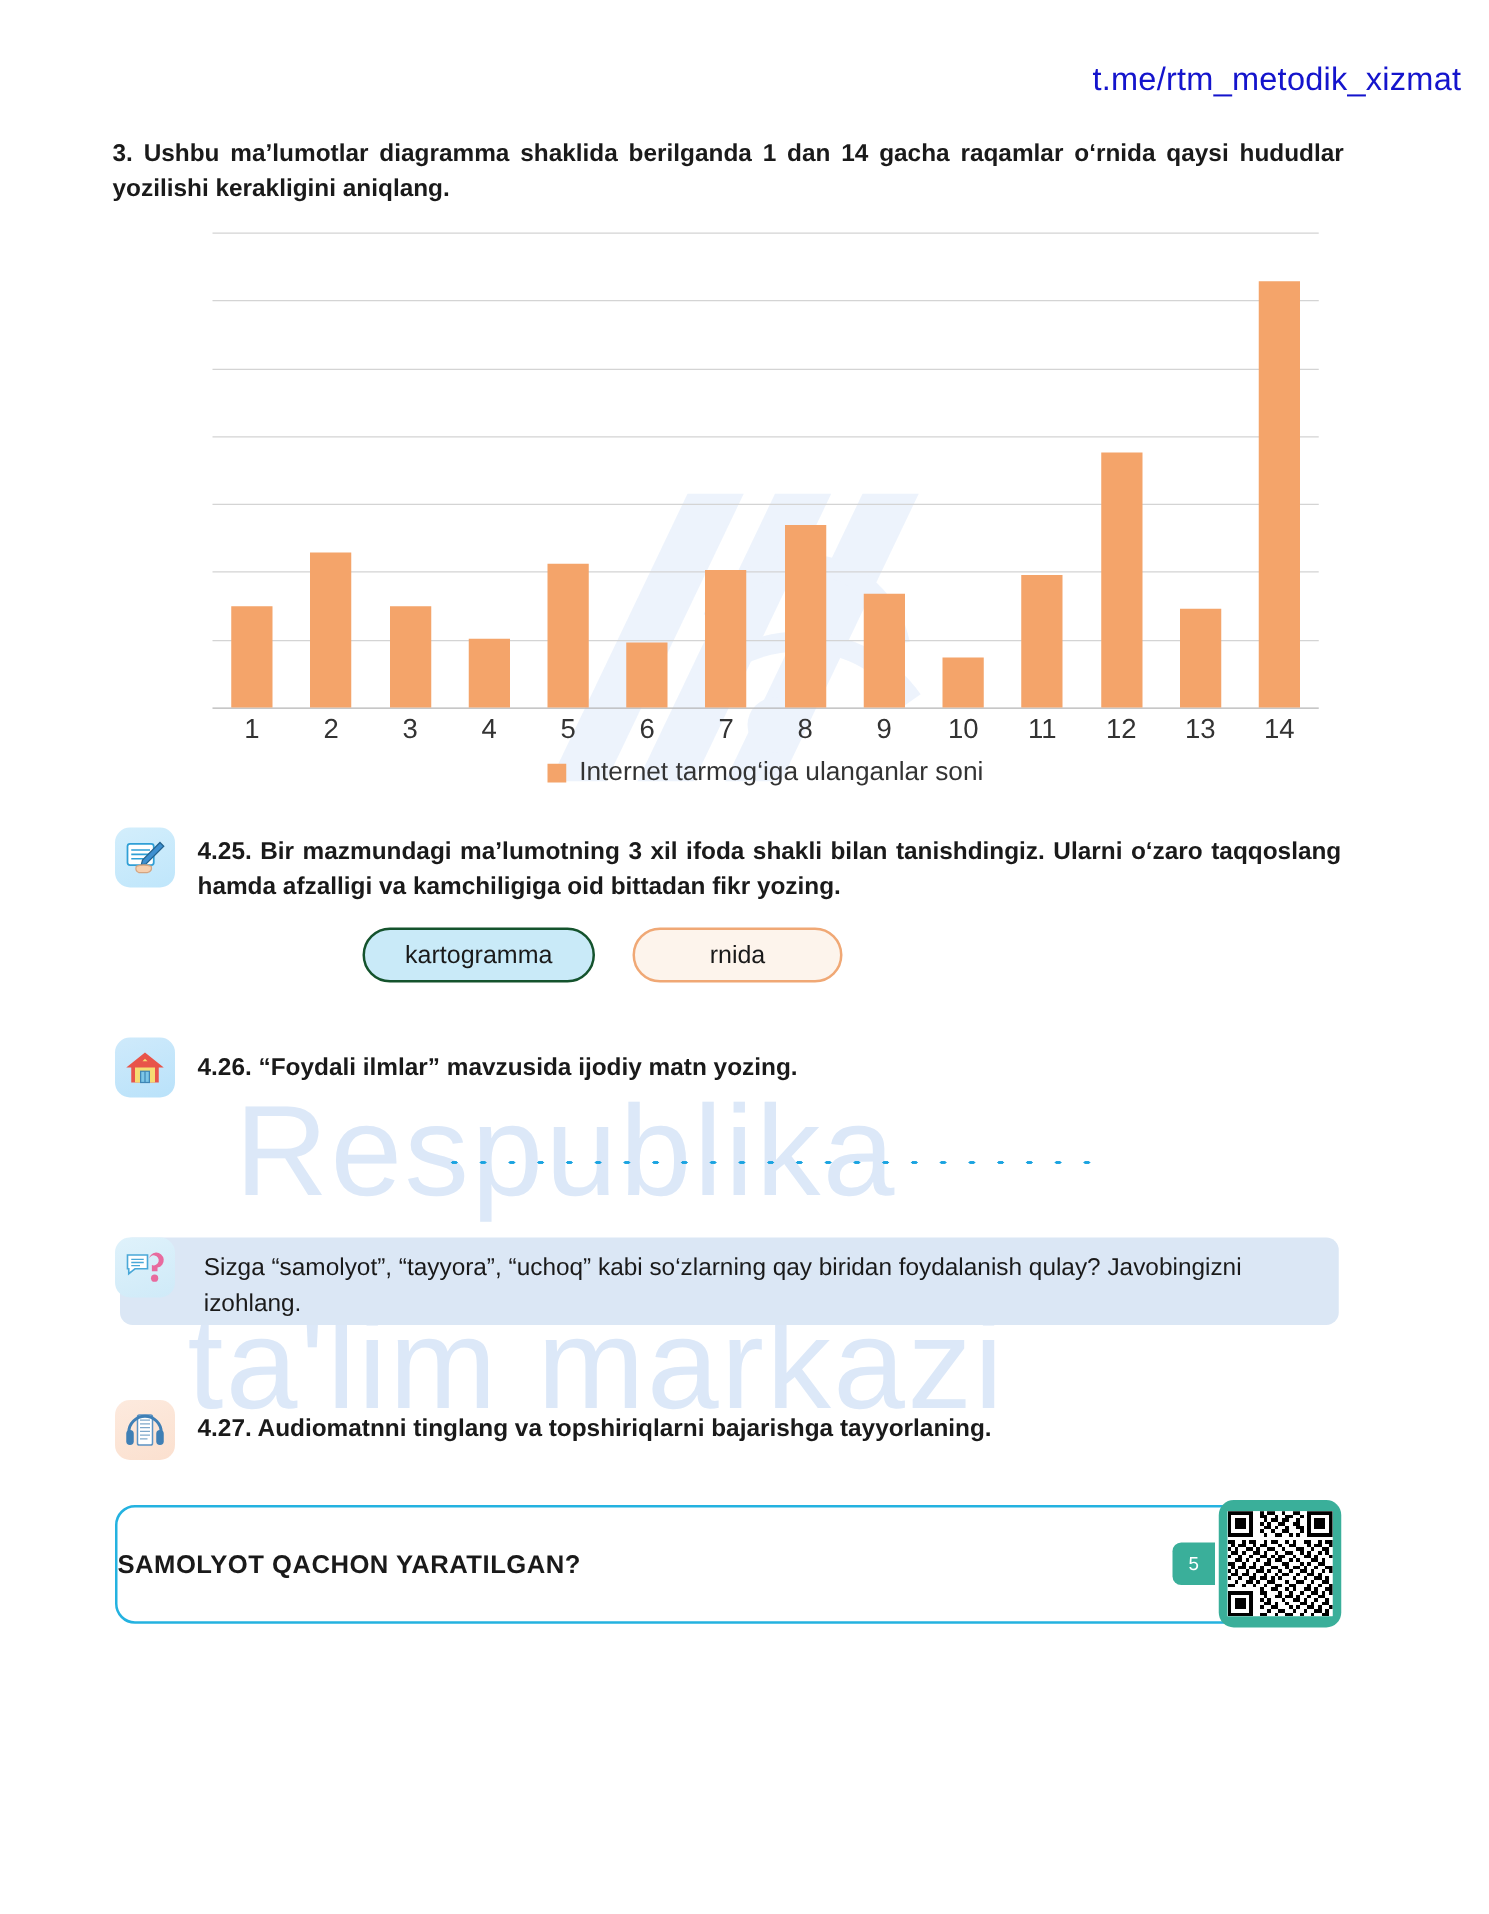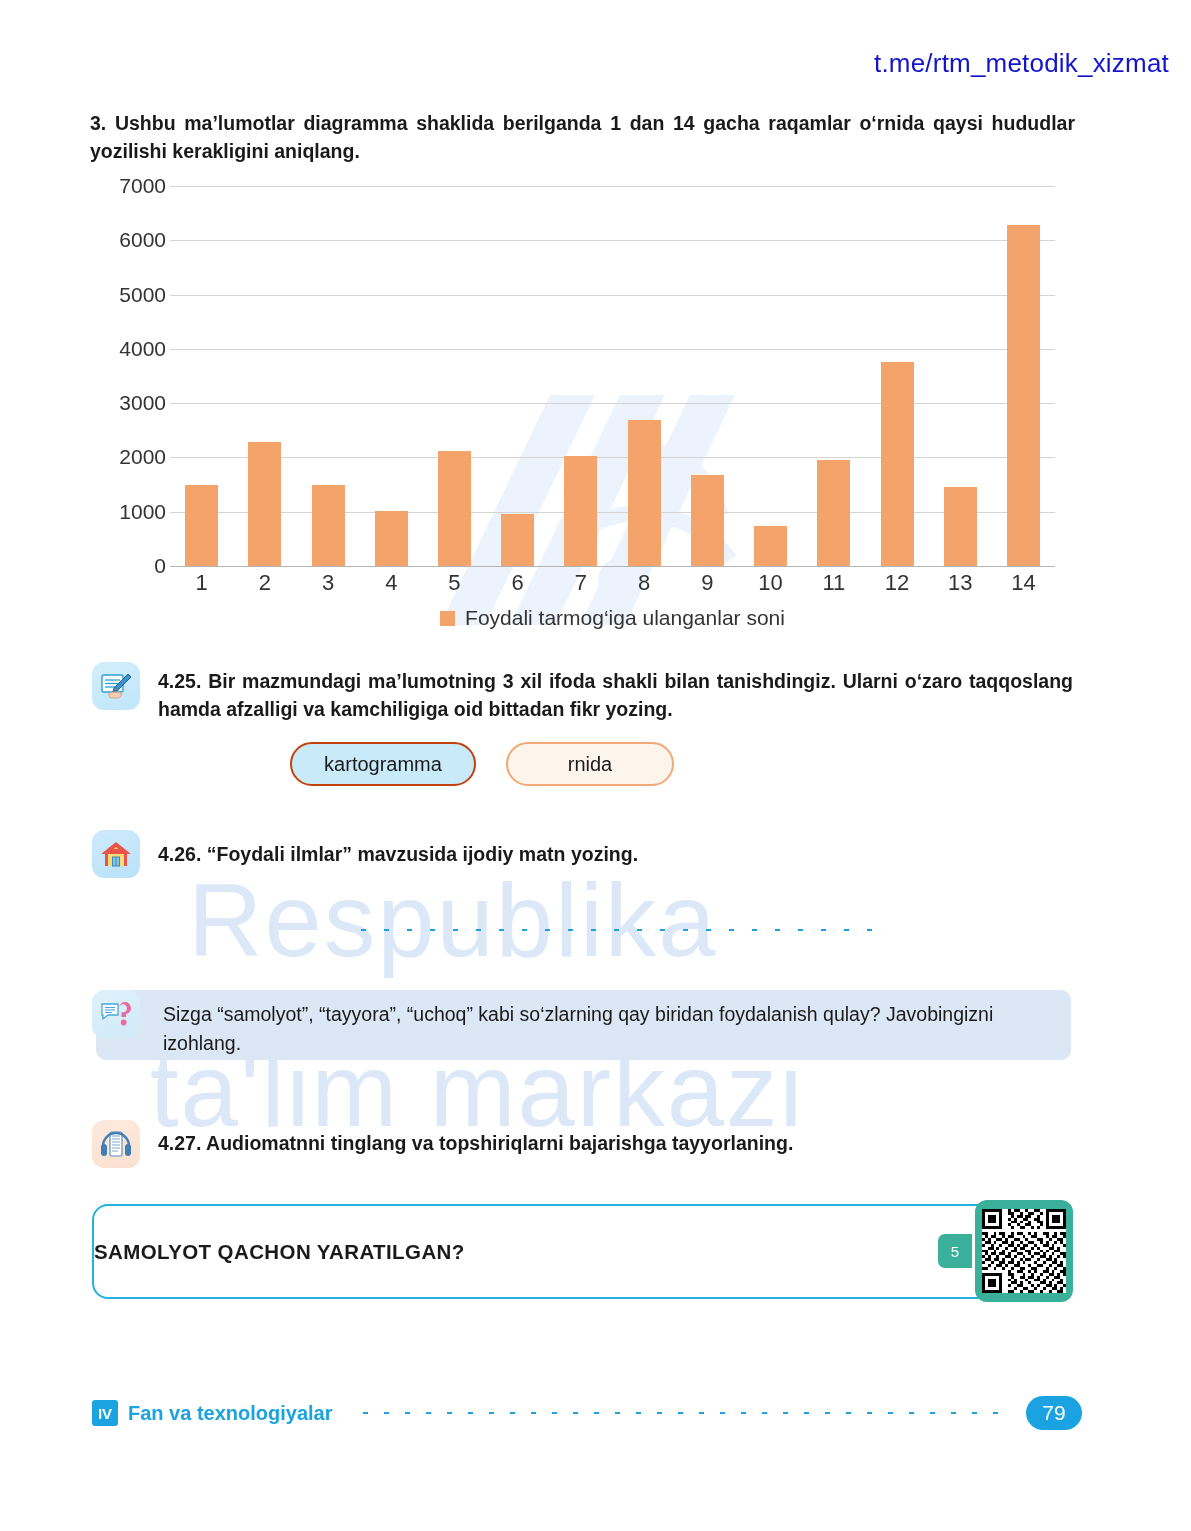--- a/index.html
+++ b/index.html
@@ -65,21 +65,21 @@
   .ico-peach{background:linear-gradient(160deg,#fdeade,#fbe0cf);}
 
   .task-text{position:absolute;font-size:19.5px;font-weight:bold;line-height:1.42;z-index:3;}
 
   
   .pills{position:absolute;left:290px;top:742px;display:flex;gap:30px;z-index:3;}
   .pill{
     height:44px;border-radius:23px;display:flex;align-items:center;justify-content:center;
     font-size:20px;font-weight:400;padding:0 26px;box-sizing:border-box;
   }
-  .pill-karto{background:#c9eaf8;border:2px solid #c2410c;width:186px;}
+  .pill-karto{background:#c9eaf8;border:2px solid #14532d;width:186px;}
   .pill-jadval{background:#fdf4ec;border:2px solid #f0a875;width:168px;}
   .pill-diagramma{background:#d8ecc8;border:2px solid #86b95f;width:176px;}
 
   
   .dots-line{
     position:absolute;left:352px;top:925px;width:522px;height:10px;z-index:3;
     background-image:radial-gradient(#1aa3e0 2.6px, transparent 2.7px);
     background-size:23px 10px;background-position:0 50%;background-repeat:repeat-x;
   }
 
@@ -151,30 +151,20 @@
       </g>
       <circle cx="190" cy="205" r="22" fill="#dfeafa"></circle>
     </svg>
   </div>
 
   <div class="tg-link">t.me/rtm_metodik_xizmat</div>
 
   <div class="task3">3. Ushbu ma’lumotlar diagramma shaklida berilganda 1 dan 14 gacha raqamlar o‘rnida qaysi hududlar yozilishi kerakligini aniqlang.</div>
 
   <div class="chart">
-    <div class="ycol">
-        <div class="ylab" style="top: 0px;">7000</div>
-        <div class="ylab" style="top: 54.2857px;">6000</div>
-        <div class="ylab" style="top: 108.571px;">5000</div>
-        <div class="ylab" style="top: 162.857px;">4000</div>
-        <div class="ylab" style="top: 217.143px;">3000</div>
-        <div class="ylab" style="top: 271.429px;">2000</div>
-        <div class="ylab" style="top: 325.714px;">1000</div>
-        <div class="ylab" style="top: 380px;">0</div>
-      </div>
     <div class="plot">
         <div class="gridline" style="top: 0px;"></div>
         <div class="gridline" style="top: 54.2857px;"></div>
         <div class="gridline" style="top: 108.571px;"></div>
         <div class="gridline" style="top: 162.857px;"></div>
         <div class="gridline" style="top: 217.143px;"></div>
         <div class="gridline" style="top: 271.429px;"></div>
         <div class="gridline" style="top: 325.714px;"></div>
         <div class="gridline axis" style="top: 380px;"></div>
       </div>
@@ -233,21 +223,21 @@
         <div class="xcell">8</div>
         <div class="xcell">9</div>
         <div class="xcell">10</div>
         <div class="xcell">11</div>
         <div class="xcell">12</div>
         <div class="xcell">13</div>
         <div class="xcell">14</div>
       </div>
     <div class="legend">
       <span class="legend-swatch"></span>
-      <span>Foydali tarmog‘iga ulanganlar soni</span>
+      <span>Internet tarmog‘iga ulanganlar soni</span>
     </div>
   </div>
 
   <div class="icon-box ico-blue" style="left:92px;top:662px;">
     <svg width="34" height="34" viewBox="0 0 34 34">
       <rect x="3" y="6" width="21" height="17" rx="2" fill="#fff" stroke="#2f9fd6" stroke-width="1.4"></rect>
       <g stroke="#2f9fd6" stroke-width="1.3">
         <line x1="6" y1="11" x2="21" y2="11"></line>
           <line x1="6" y1="14.5" x2="21" y2="14.5"></line>
         <line x1="6" y1="18" x2="16" y2="18"></line>
@@ -519,22 +509,14 @@
         <rect x="9" y="28" width="2" height="1"></rect>
           <rect x="13" y="28" width="1" height="1"></rect>
         <rect x="16" y="28" width="2" height="1"></rect>
           <rect x="20" y="28" width="1" height="1"></rect>
         <rect x="23" y="28" width="1" height="1"></rect>
           <rect x="26" y="28" width="2" height="1"></rect>
       </g>
     </svg>
   </div>
 
-  <div class="footer">
-    <div class="frow">
-      <div class="f-roman">IV</div>
-      <div class="f-label">Fan va texnologiyalar</div>
-      <div class="f-dots"></div>
-      <div class="f-page">79</div>
-    </div>
-  </div>
 
 </div>
 
 </body></html>

